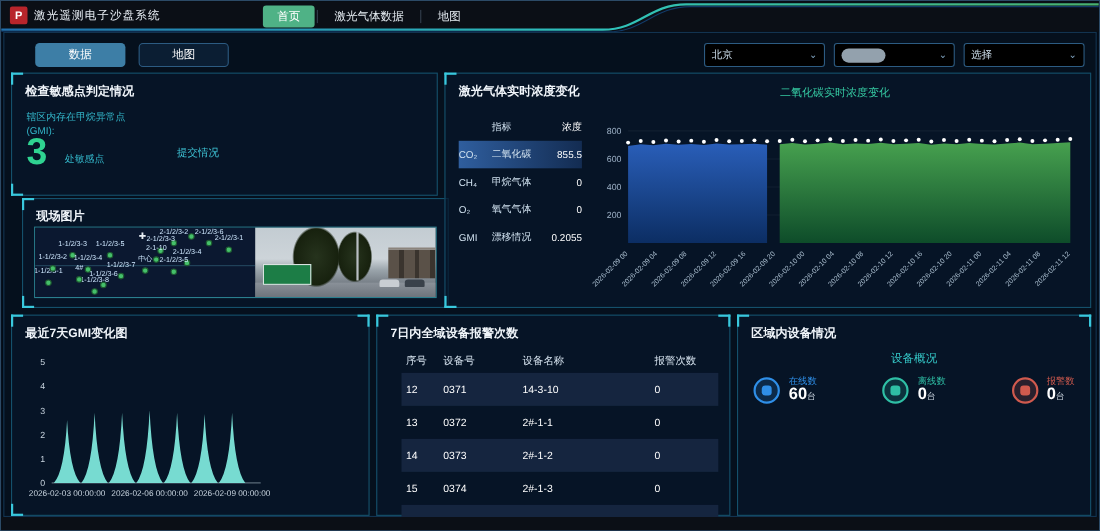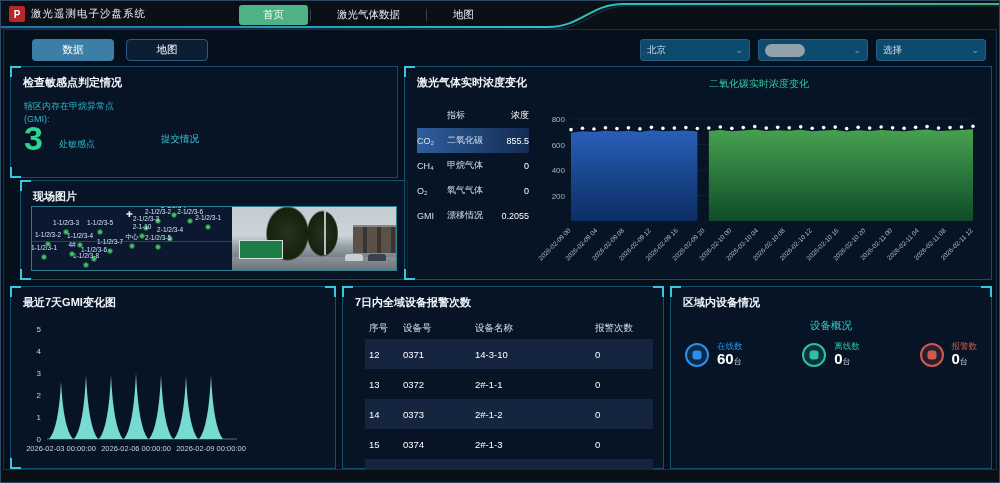--- a/index.html
+++ b/index.html
@@ -10,35 +10,35 @@
     border:1px solid #2c4a66;box-sizing:border-box;
   }
   
   .header{position:absolute;top:0;left:0;right:0;height:28px;background:#0b0f16;}
   .header .curve{position:absolute;top:0;left:0;width:100%;height:28px;pointer-events:none}
   .logo{position:absolute;left:8px;top:5px;display:flex;align-items:center;gap:6px;z-index:2}
   .logo-box{width:16px;height:16px;background:#b8252b;border-radius:2px;color:#fff;
     font-size:10px;font-weight:bold;display:flex;align-items:center;justify-content:center}
   .app-title{font-size:10.5px;color:#e8eef5;letter-spacing:1px}
   .tabs{position:absolute;left:238px;top:4px;display:flex;align-items:center;height:20px;z-index:2}
-  .tab{font-size:10.5px;color:#e6edf3;padding:3px 24px;cursor:pointer;border-radius:3px}
+  .tab{font-size:10.5px;color:#e6edf3;padding:3px 13px;cursor:pointer;border-radius:3px}
   .tab.active{background:#4fb286;color:#fff}
   .tab-sep{width:1px;height:12px;background:#33404e;margin:0 2px}
 
   
   .main{position:absolute;top:28px;left:2px;right:2px;bottom:12px;background:#05101d;border:1px solid #123350}
   .bottom-bar{position:absolute;left:0;right:0;bottom:0;height:12px;background:#0b0f16}
 
   
   .btn{position:absolute;top:9px;height:22px;width:82px;border-radius:4px;font-size:10.5px;color:#fff;
     display:flex;align-items:center;justify-content:center;cursor:pointer;box-sizing:border-box}
   .btn-data{left:28px;background:#3d7ea6}
   .btn-map{left:122px;background:#0b1e33;border:1px solid #2c5b82}
   .filter-selects{position:absolute;right:10px;top:9px;display:flex;gap:8px}
-  .select{width:96px;height:20px;background:#0c4a6e;border:1px solid #2c5b82;border-radius:3px;
+  .select{width:96px;height:20px;background:#000000;border:1px solid #2c5b82;border-radius:3px;
     font-size:9.5px;color:#cfe0ee;display:flex;align-items:center;justify-content:space-between;
     padding:0 6px;cursor:pointer}
   .chev{color:#7fa3c0;font-size:9px;line-height:1}
   .redacted-pill{width:40px;height:13px;background:#93a1ad;border-radius:7px}
 
   
   .panel{position:absolute;background:rgba(7,22,41,.72);border:1px solid #14506b;box-sizing:border-box}
   .corner{position:absolute;width:9px;height:9px;border:0 solid #39c8dd;pointer-events:none}
   .c-tl{top:-1px;left:-1px;border-top-width:2px;border-left-width:2px}
   .c-tr{top:-1px;right:-1px;border-top-width:2px;border-right-width:2px}

